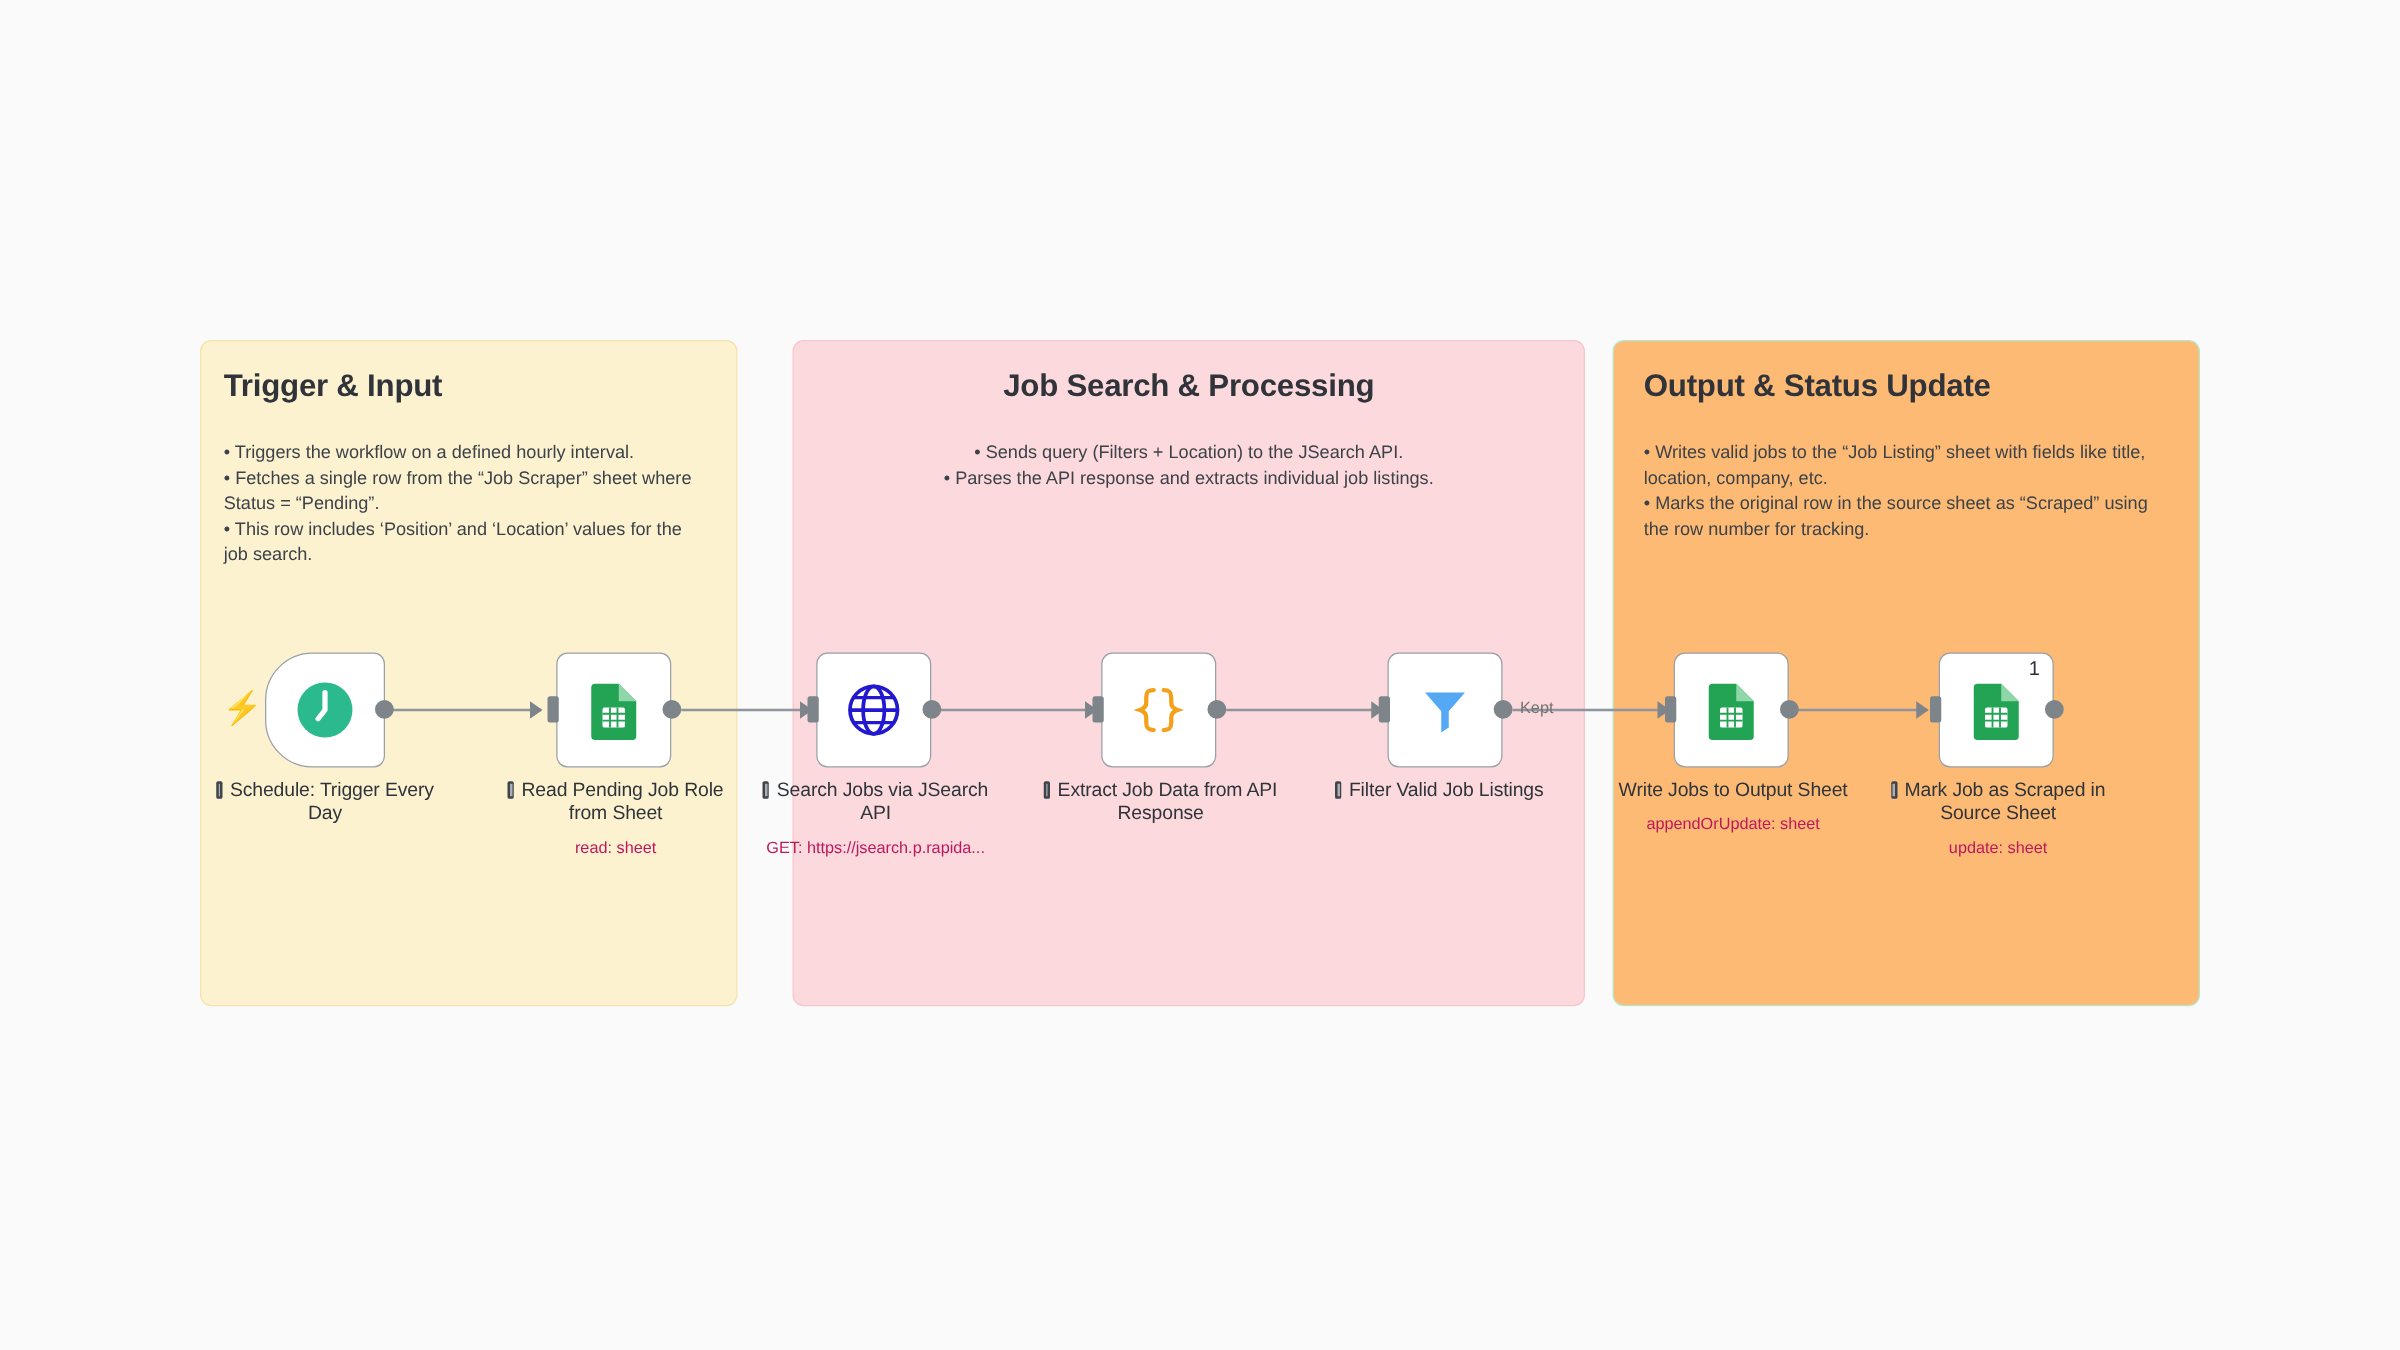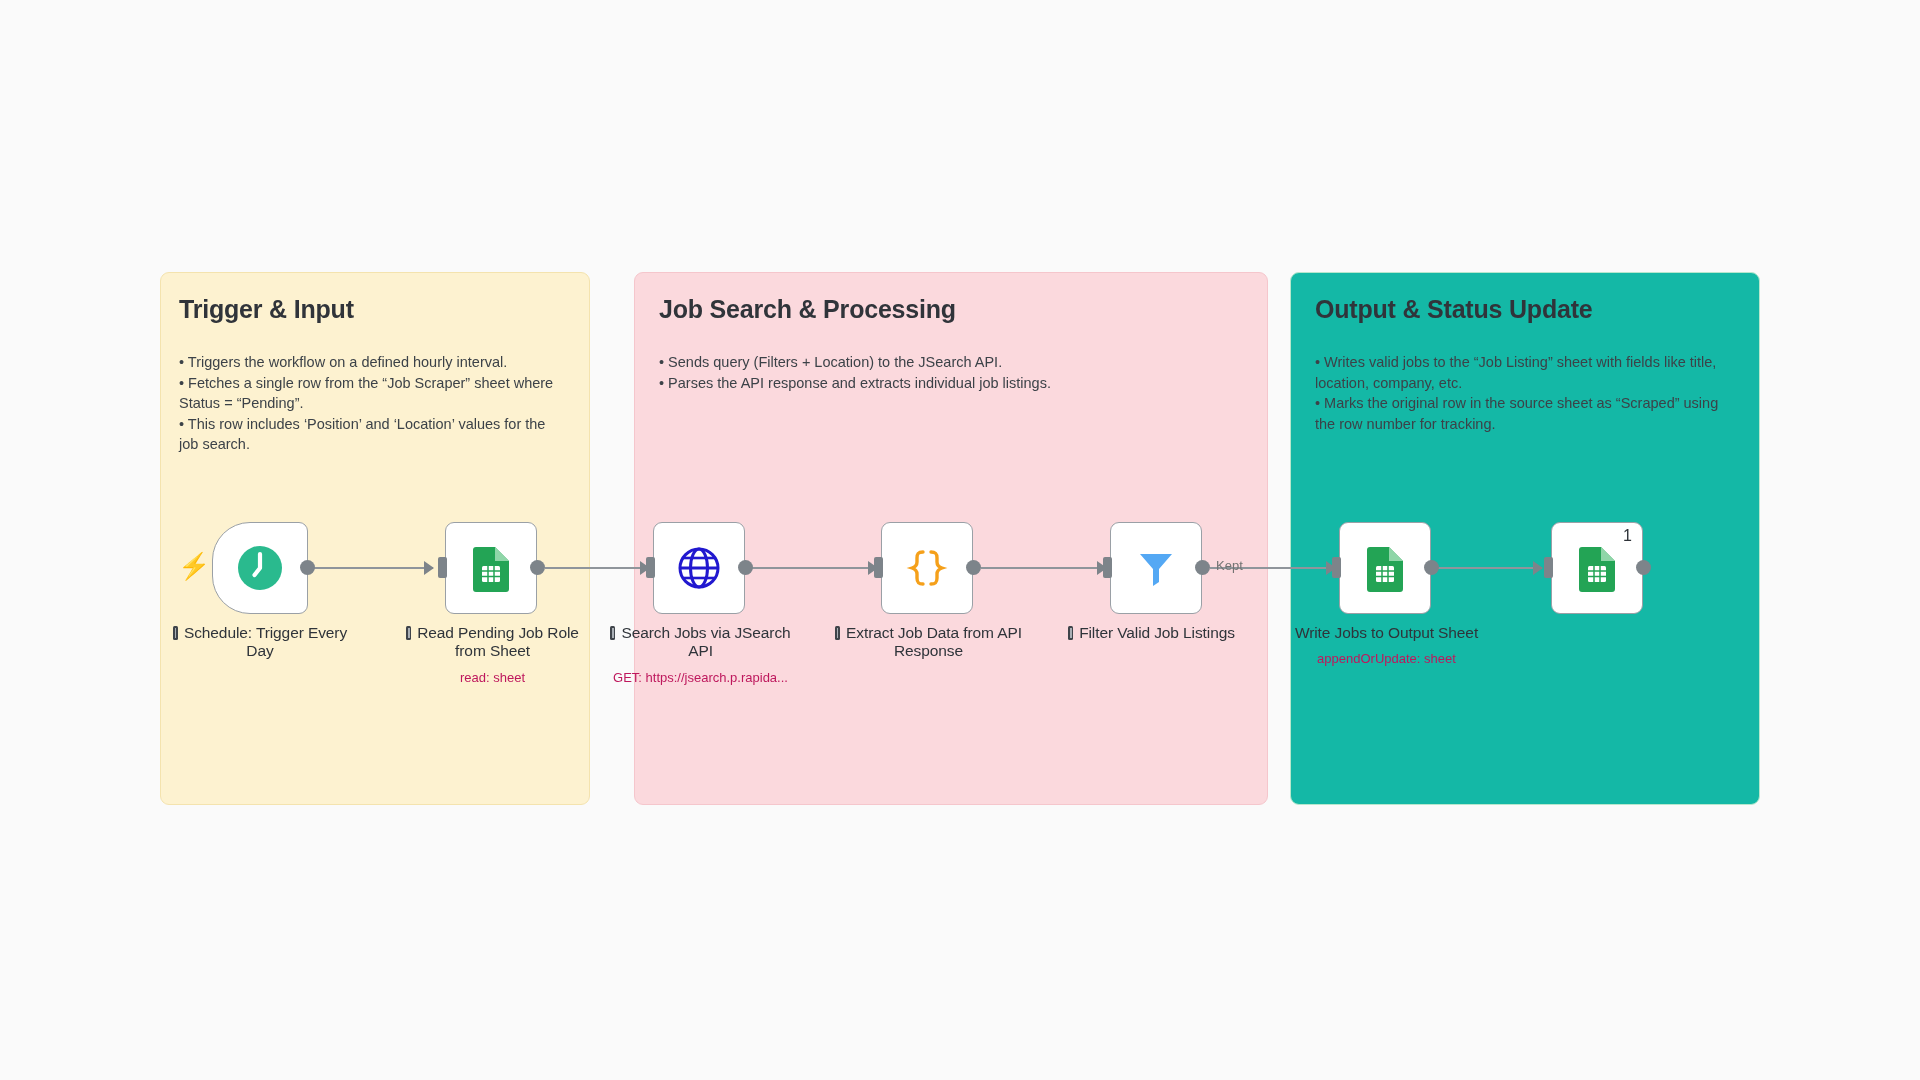--- a/index.html
+++ b/index.html
@@ -36,21 +36,21 @@
   }
   .panel-body {
     font-size: 14.5px;
     line-height: 1.42;
     color: #3c4248;
   }
   .panel-body .line { display: block; }
 
   .panel.yellow { background: #fdf2d0; border: 1px solid #f4e3ae; }
   .panel.pink   { background: #fbd9dd; border: 1px solid #f5c6cc; }
-  .panel.green  { background: #14b8a6; border: 1px solid #b6e7cd; }
+  .panel.green  { background: #fdba74; border: 1px solid #b6e7cd; }
 
   
   .node {
     position: absolute;
     background: #ffffff;
     border: 1.6px solid #9aa0a6;
     border-radius: 9px;
     display: flex;
     align-items: center;
     justify-content: center;
@@ -157,21 +157,21 @@
 
   <div class="panel yellow" style="left:160px; top:272px; width:430px; height:533px;padding-left:18px;">
     <div class="panel-title">Trigger &amp; Input</div>
     <div class="panel-body">
       <span class="line">• Triggers the workflow on a defined hourly interval.</span>
       <span class="line">• Fetches a single row from the “Job Scraper” sheet where Status = “Pending”.</span>
       <span class="line">• This row includes ‘Position’ and ‘Location’ values for the job search.</span>
     </div>
   </div>
 
-  <div class="panel pink" style="left:634px; top:272px; width:634px; height:533px;">
+  <div class="panel pink" style="left:634px; top:272px; width:634px; height:533px;text-align:center;">
     <div class="panel-title">Job Search &amp; Processing</div>
     <div class="panel-body">
       <span class="line">• Sends query (Filters + Location) to the JSearch API.</span>
       <span class="line">• Parses the API response and extracts individual job listings.</span>
     </div>
   </div>
 
   <div class="panel green" style="left:1290px; top:272px; width:470px; height:533px;">
     <div class="panel-title">Output &amp; Status Update</div>
     <div class="panel-body">
@@ -325,14 +325,20 @@
           <line x1="13" y1="27" x2="31" y2="27"></line>
           <line x1="13" y1="32.5" x2="31" y2="32.5"></line>
           <line x1="19" y1="22" x2="19" y2="38"></line>
           <line x1="25" y1="22" x2="25" y2="38"></line>
         </g>
       </svg>
     </span>
   </div>
   <div class="in-port" style="left:1544px; top:557px;"></div>
   <div class="out-dot" style="left:1636px; top:560px;"></div>
+  <div class="node-caption" style="left:1496px; top:624px; width:205px;">
+    <div class="title">
+      <span class="pin-glyph"></span><span>Mark Job as Scraped in Source Sheet</span>
+    </div>
+    <div class="subtitle">update: sheet</div>
+  </div>
 
 </div>
 
 </body></html>

